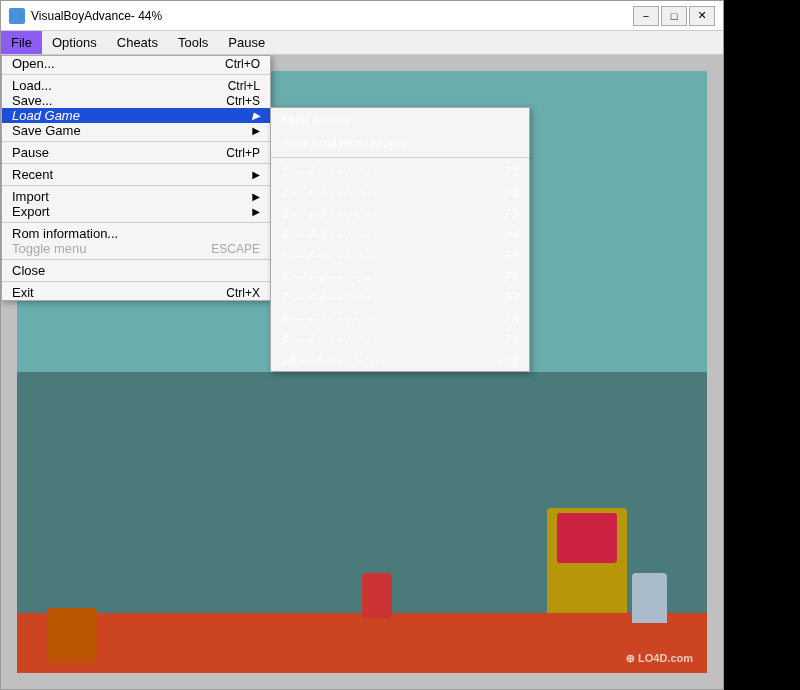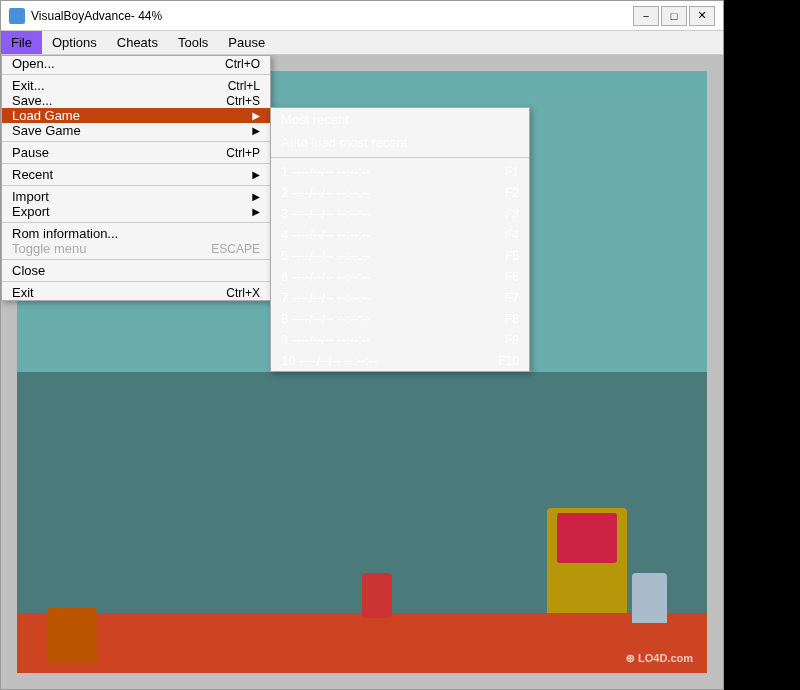--- a/index.html
+++ b/index.html
@@ -285,28 +285,28 @@
     </div>
 
     <div class="dropdown" style="top:0; left:0; width:270px;">
 
       <div class="dropdown-item">
         <span>Open...</span>
         <span class="dropdown-shortcut">Ctrl+O</span>
       </div>
       <hr class="dropdown-separator">
       <div class="dropdown-item">
-        <span>Exit...</span>
+        <span>Load...</span>
         <span class="dropdown-shortcut">Ctrl+L</span>
       </div>
       <div class="dropdown-item">
         <span>Save...</span>
         <span class="dropdown-shortcut">Ctrl+S</span>
       </div>
-      <div class="dropdown-item highlighted" style="background:#c2410c;color:#fff;position:relative;">
+      <div class="dropdown-item highlighted" style="background:#1d4ed8;color:#fff;position:relative;font-style:italic;">
         <span>Load Game</span>
         <span class="dropdown-arrow">▶</span>
 
         <div class="submenu" style="top:-1px;">
           <div class="submenu-header">
             <span>Most recent</span>
           </div>
           <div class="submenu-header">
             <span>Auto load most recent</span>
           </div>

